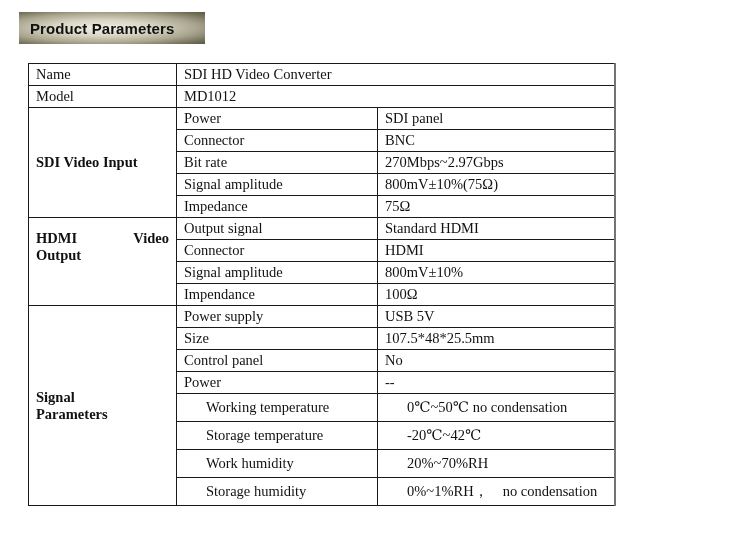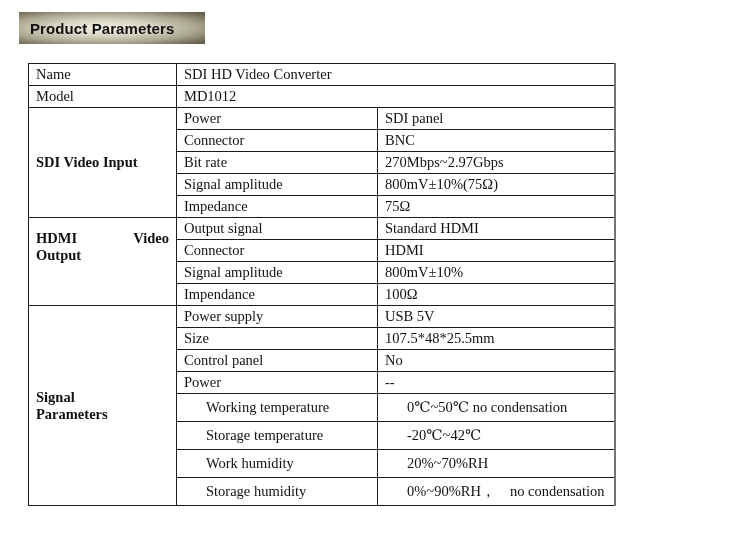--- a/index.html
+++ b/index.html
@@ -166,16 +166,16 @@
     <tr class="h29">
       <td>Storage temperature</td>
       <td class="right-edge">-20℃~42℃</td>
     </tr>
     <tr class="h29">
       <td>Work humidity</td>
       <td class="right-edge">20%~70%RH</td>
     </tr>
     <tr class="h29">
       <td>Storage humidity</td>
-      <td class="right-edge">0%~90%RH，　no condensation</td>
+      <td class="right-edge">0%~1%RH，　no condensation</td>
     </tr>
   </tbody>
 </table>
 
 </body></html>

